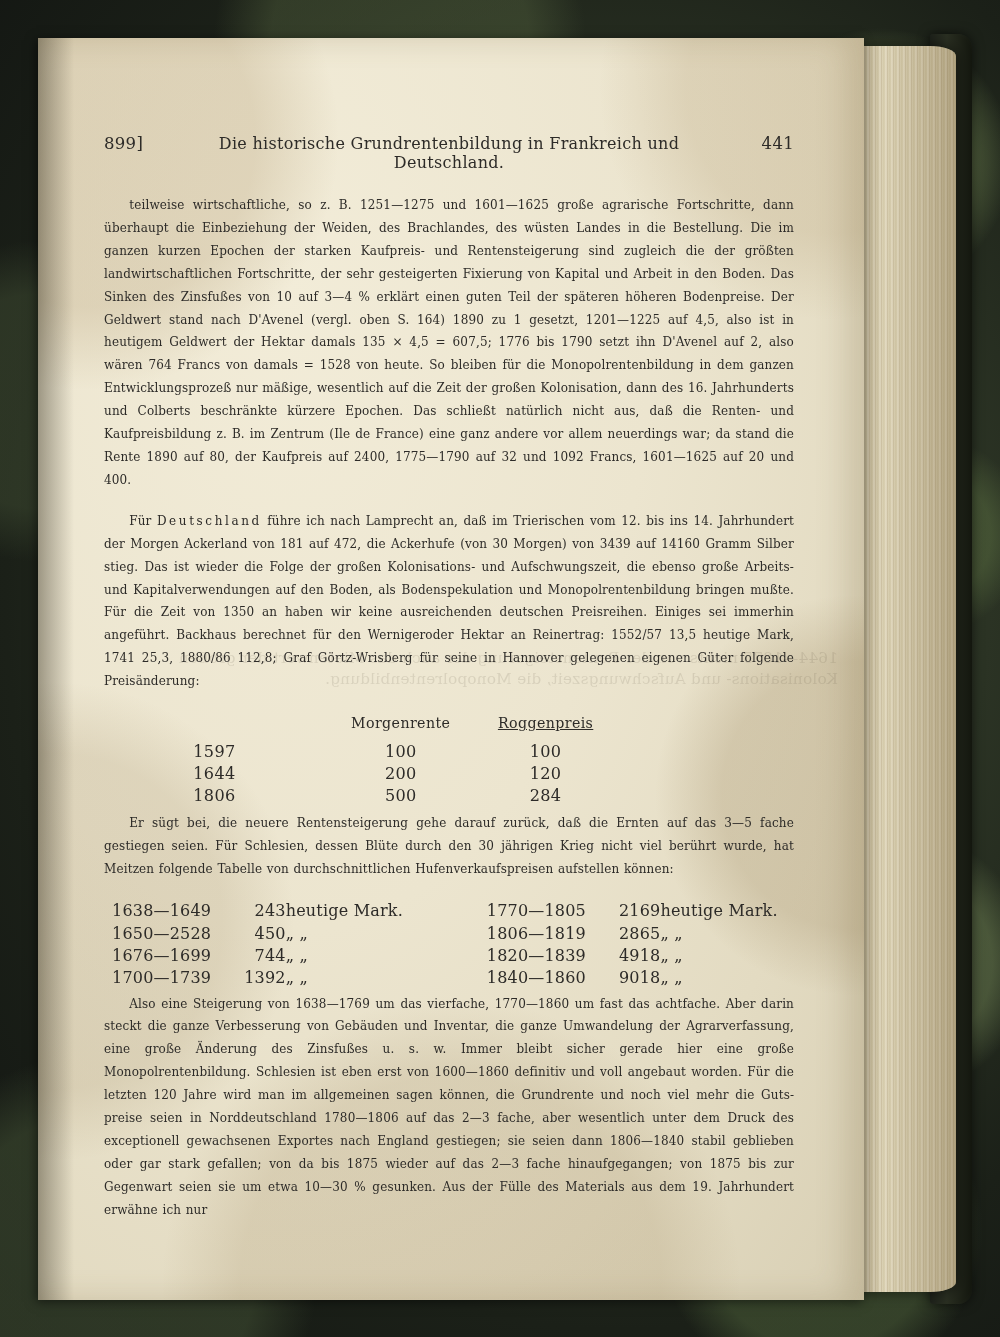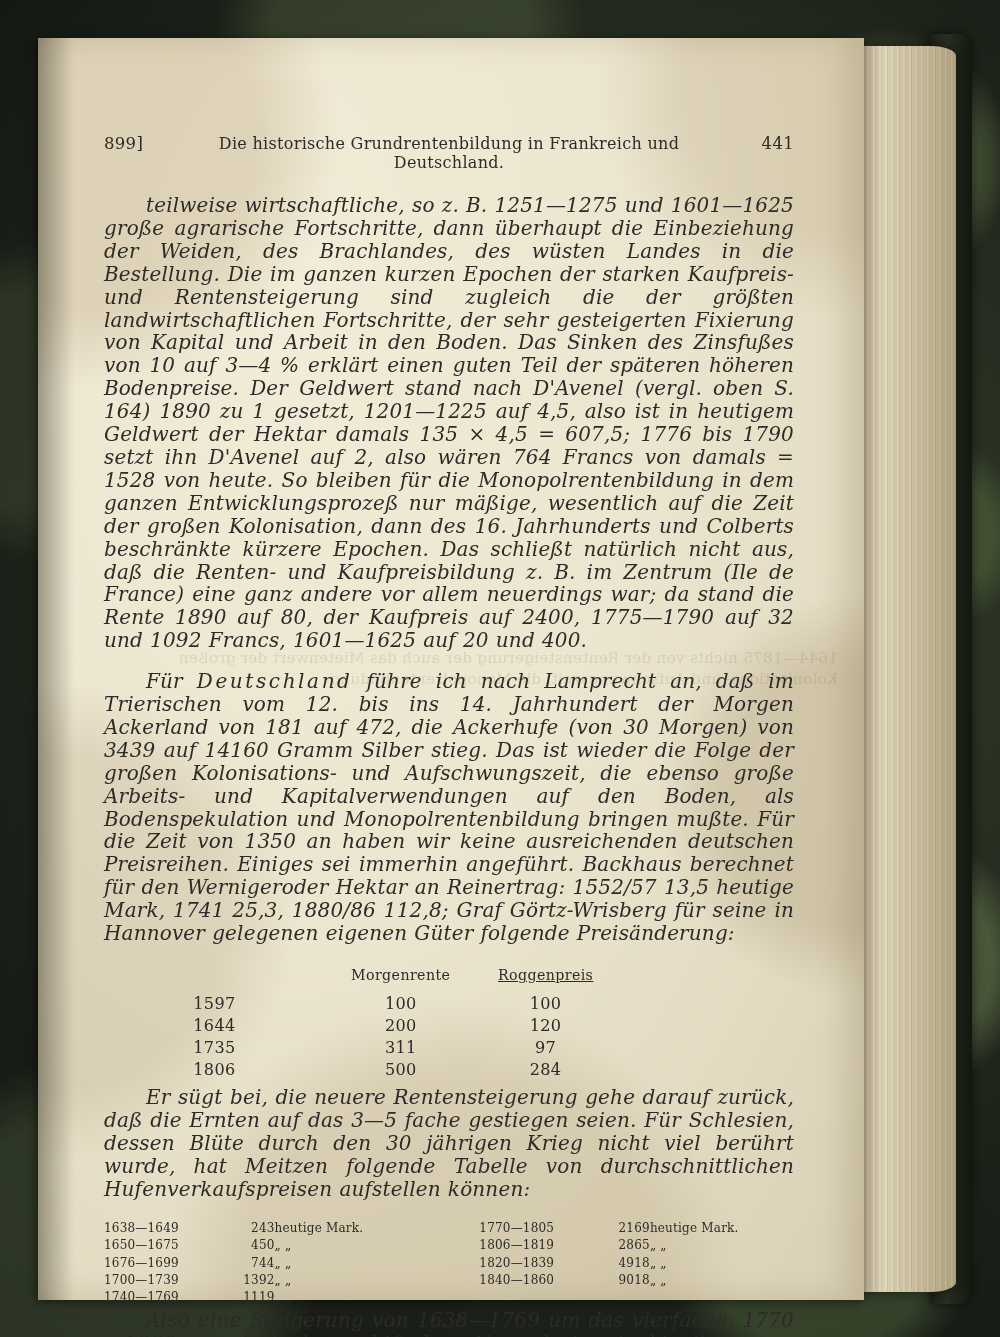--- a/index.html
+++ b/index.html
@@ -138,28 +138,27 @@
   .rh-left { width: 64px; font-size: 16.5px; }
   .rh-center {
     flex: 1;
     text-align: center;
     font-size: 16px;
   }
   .rh-right { width: 64px; text-align: right; font-size: 16.5px; }
 
   p.body {
     margin: 0;
-    font-size: 20px;
+    font-size: 12px;
     line-height: 22.9px;
     text-align: justify;
     text-align-last: left;
     letter-spacing: .15px;
     word-spacing: .6px;
     hyphens: manual;
-    font-style: italic;
   }
   p.body.indent { text-indent: 2.1em; }
   p.body + p.body { margin-top: 18px; }
 
   .sp { letter-spacing: 2.6px; }
 
   
   .table-morgen {
     margin: 21px 0 6px 0;
     width: 100%;
@@ -176,24 +175,24 @@
     text-align: center;
     padding: 1.5px 0;
     letter-spacing: .3px;
   }
   .col-year  { width: 32%; }
   .col-a     { width: 22%; }
   .col-b     { width: 20%; text-decoration: underline; }
   .col-pad   { width: 26%; }
 
   .table-hufen {
-    margin: 19px 0 4px 0;
+    margin: 19px 0 4px 8px;
     width: 100%;
     border-collapse: collapse;
-    font-size: 12px;
+    font-size: 16px;
     letter-spacing: .2px;
   }
   .table-hufen td {
     padding: 1.6px 0;
     white-space: nowrap;
   }
   .th-range { width: 13.5%; padding-left: 38px; }
   .th-val   { width: 9%; text-align: right; padding-right: 14px; }
   .th-unit  { width: 20%; }
   .th-gap   { width: 7%; }
@@ -240,26 +239,20 @@
             <td>100</td>
             <td></td>
           </tr>
           <tr>
             <td>1644</td>
             <td>200</td>
             <td>120</td>
             <td></td>
           </tr>
           <tr>
-            <td>1735</td>
-            <td>311</td>
-            <td>97</td>
-            <td></td>
-          </tr>
-          <tr>
             <td>1806</td>
             <td>500</td>
             <td>284</td>
             <td></td>
           </tr>
         </tbody>
       </table>
 
       <p class="body indent">Er sügt bei, die neuere Rentensteigerung gehe darauf zurück, daß die Ernten auf das 3—5 fache gestiegen seien.  Für Schlesien, dessen Blüte durch den 30 jährigen Krieg nicht viel berührt wurde, hat Meitzen folgende Tabelle von durchschnittlichen Hufen­verkaufspreisen aufstellen können:</p>
 
@@ -268,21 +261,21 @@
           <tr>
             <td class="th-range">1638—1649</td>
             <td class="th-val">243</td>
             <td class="th-unit">heutige Mark.</td>
             <td class="th-gap"></td>
             <td class="th-range2">1770—1805</td>
             <td class="th-val2">2169</td>
             <td class="th-unit2">heutige Mark.</td>
           </tr>
           <tr>
-            <td class="th-range">1650—1675</td>
+            <td class="th-range">1650—2528</td>
             <td class="th-val">450</td>
             <td class="th-unit">„        „</td>
             <td class="th-gap"></td>
             <td class="th-range2">1806—1819</td>
             <td class="th-val2">2865</td>
             <td class="th-unit2">„        „</td>
           </tr>
           <tr>
             <td class="th-range">1676—1699</td>
             <td class="th-val">744</td>
@@ -294,29 +287,20 @@
           </tr>
           <tr>
             <td class="th-range">1700—1739</td>
             <td class="th-val">1392</td>
             <td class="th-unit">„        „</td>
             <td class="th-gap"></td>
             <td class="th-range2">1840—1860</td>
             <td class="th-val2">9018</td>
             <td class="th-unit2">„        „</td>
           </tr>
-          <tr>
-            <td class="th-range">1740—1769</td>
-            <td class="th-val">1119</td>
-            <td class="th-unit">„        „</td>
-            <td class="th-gap"></td>
-            <td class="th-range2"></td>
-            <td class="th-val2"></td>
-            <td class="th-unit2"></td>
-          </tr>
         </tbody>
       </table>
 
       <p class="body indent">Also eine Steigerung von 1638—1769 um das vierfache, 1770—1860 um fast das achtfache.  Aber darin steckt die ganze Verbesserung von Gebäuden und Inventar, die ganze Umwandelung der Agrarverfassung, eine große Änderung des Zinsfußes u. s. w. Immer bleibt sicher gerade hier eine große Monopolrentenbildung.  Schlesien ist eben erst von 1600—1860 definitiv und voll angebaut worden.  Für die letzten 120 Jahre wird man im allgemeinen sagen können, die Grundrente und noch viel mehr die Guts­preise seien in Norddeutschland 1780—1806 auf das 2—3 fache, aber wesentlich unter dem Druck des exceptionell gewachsenen Exportes nach England gestiegen; sie seien dann 1806—1840 stabil geblieben oder gar stark gefallen; von da bis 1875 wieder auf das 2—3 fache hinaufgegangen; von 1875 bis zur Gegenwart seien sie um etwa 10—30 % gesunken.  Aus der Fülle des Materials aus dem 19. Jahrhundert erwähne ich nur</p>
 
     </div>
   </div>
 
   <div id="gutter"></div>
 </div>

